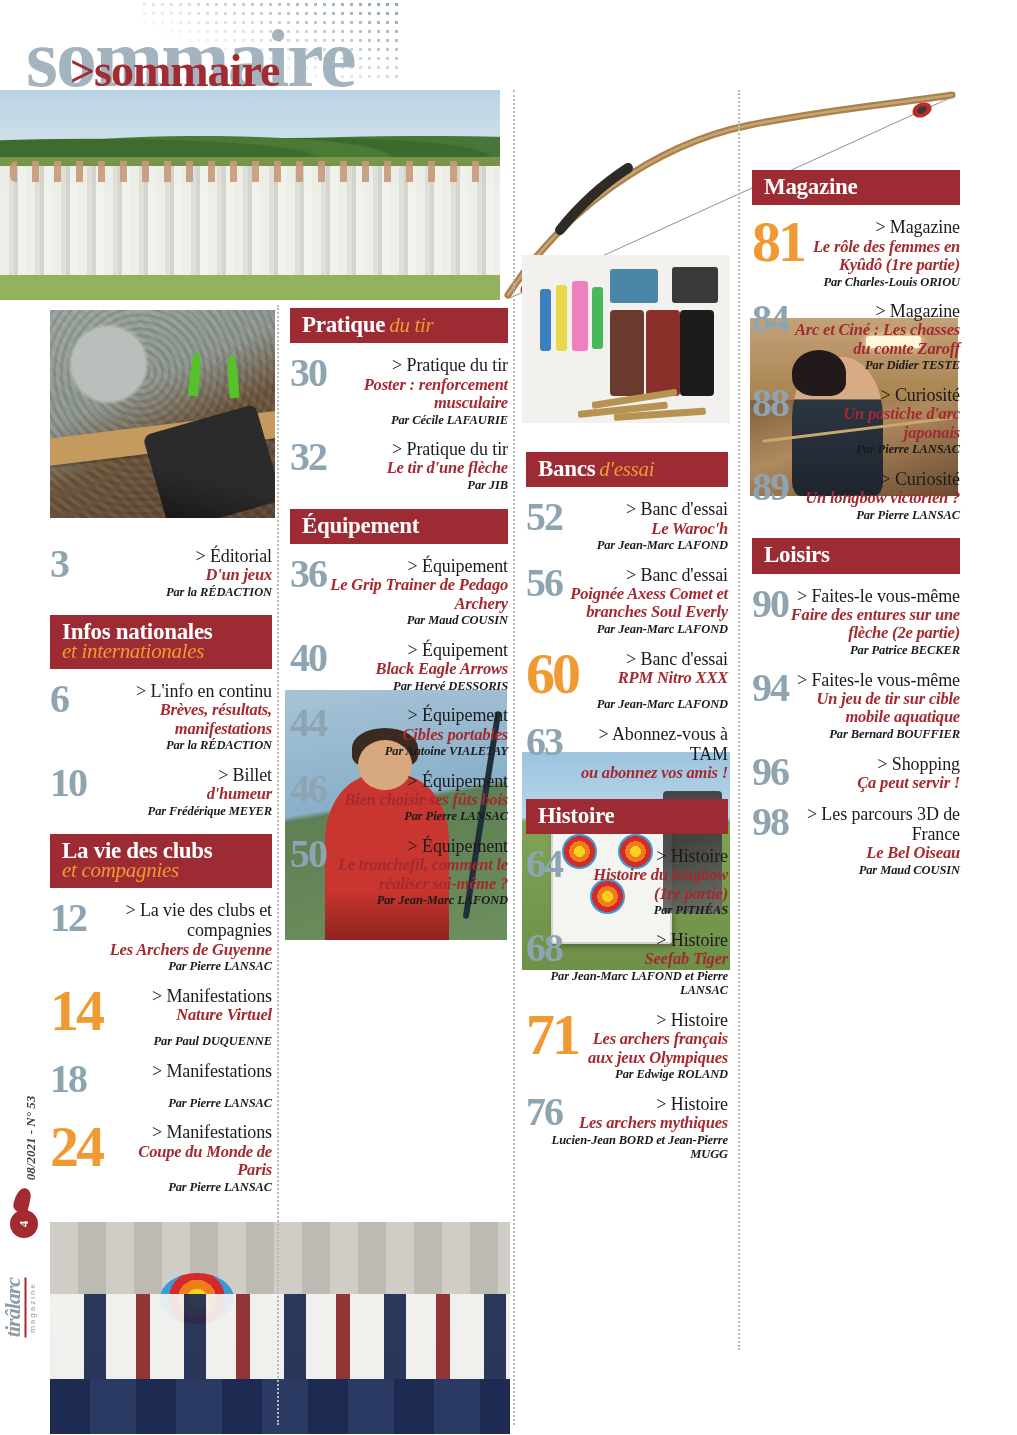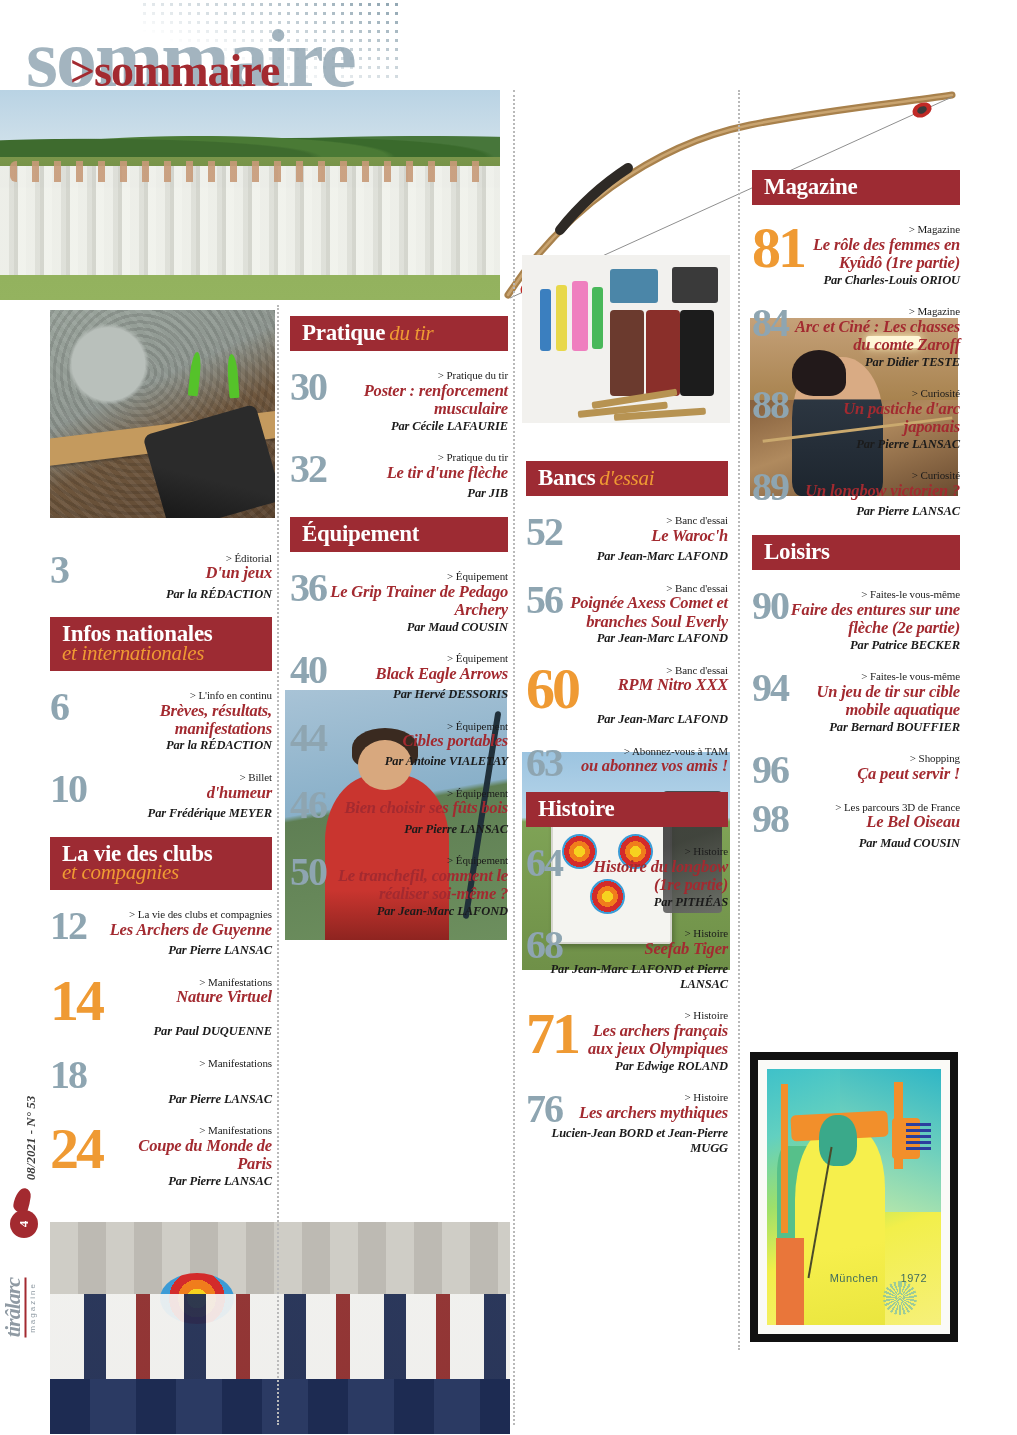--- a/index.html
+++ b/index.html
@@ -97,22 +97,22 @@
   
   .entry { position:relative; margin-top:12px;text-align:right; }
   .entry .num {
     float:left;
     font-family:"Liberation Serif",serif; font-weight:700;
     font-size:40px; line-height:.84; color:#8ea5b1;
     letter-spacing:-2px; margin-right:2px; margin-top:1px;
   }
   .entry.big .num { font-size:58px; line-height:.82; letter-spacing:-3px; color:#ef9a33; }
   .entry .kicker {
-    font-family:"Liberation Serif",serif; font-size:11px; color:#1b1b1b;
-    line-height:1.12; letter-spacing:-.1px;margin-top:18px;
+    font-family:"Liberation Serif",serif; font-size:18px; color:#1b1b1b;
+    line-height:1.12; letter-spacing:-.1px;
   }
   .entry .title {
     font-family:"Liberation Serif",serif; font-weight:700; font-style:italic;
     font-size:16.5px; color:#a32a30; line-height:1.12; letter-spacing:-.2px;
   }
   .entry .byline {
     clear:both;
     font-family:"Liberation Serif",serif; font-weight:700; font-style:italic;
     font-size:12.5px; color:#1b1b1b; line-height:1.18; letter-spacing:-.1px;
   }
@@ -466,21 +466,21 @@
         <div class="byline">Par Pierre LANSAC</div>
       </div>
       <div class="entry big">
         <span class="num">24</span>
         <div class="kicker">&gt; Manifestations</div>
         <div class="title">Coupe du Monde de Paris</div>
         <div class="byline">Par Pierre LANSAC</div>
       </div>
     </div>
 
-  <div class="col" id="col2" style="left:290px; top:316px; width:218px;">
+  <div class="col" id="col2" style="left:290px; top:308px; width:218px;">
       <div class="banner" style="margin-top: 0px;"><span class="b1">Pratique</span> <span class="b2">du tir</span></div>
       <div class="entry">
         <span class="num">30</span>
         <div class="kicker">&gt; Pratique du tir</div>
         <div class="title">Poster : renforcement musculaire</div>
         <div class="byline">Par Cécile LAFAURIE</div>
       </div>
       <div class="entry">
         <span class="num">32</span>
         <div class="kicker">&gt; Pratique du tir</div>
@@ -514,21 +514,21 @@
       </div>
       <div class="entry">
         <span class="num">50</span>
         <div class="kicker">&gt; Équipement</div>
         <div class="title">Le tranchefil, comment le réaliser soi-même ?</div>
         <div class="byline">Par Jean-Marc LAFOND</div>
       </div>
     </div>
 
   <div class="col" id="col3" style="left:526px; top:448px; width:202px;">
-      <div class="banner" style="margin-top: 13px;"><span class="b1">Bancs</span> <span class="b2">d'essai</span></div>
+      <div class="banner" style="margin-top: 4px;"><span class="b1">Bancs</span> <span class="b2">d'essai</span></div>
       <div class="entry">
         <span class="num">52</span>
         <div class="kicker">&gt; Banc d'essai</div>
         <div class="title">Le Waroc'h</div>
         <div class="byline">Par Jean-Marc LAFOND</div>
       </div>
       <div class="entry">
         <span class="num">56</span>
         <div class="kicker">&gt; Banc d'essai</div>
         <div class="title">Poignée Axess Comet et branches Soul Everly</div>
@@ -629,34 +629,14 @@
   </div>
   <div class="rail-flame"></div>
   <div class="rail-badge">
     <span>4</span>
   </div>
   <div class="rail-logo">
     <span class="lg1">tirâlarc</span>
     <span class="lg2">magazine</span>
   </div>
 
-  <div class="poster">
-    <div class="mat">
-      <div class="art">
-        <div class="sky"></div>
-        <div class="torso-green"></div>
-        <div class="figurebody"></div>
-        <div class="bowv"></div>
-        <div class="bowv2"></div>
-        <div class="arm"></div>
-        <div class="hand"></div>
-        <div class="fingers"></div>
-        <div class="head"></div>
-        <div class="stringline"></div>
-        <div class="orangepatch"></div>
-        <div class="lbl">München</div>
-        <div class="yr">1972</div>
-        <div class="olympic"></div>
-      </div>
-    </div>
-  </div>
 
 </div>
 
 </body></html>

